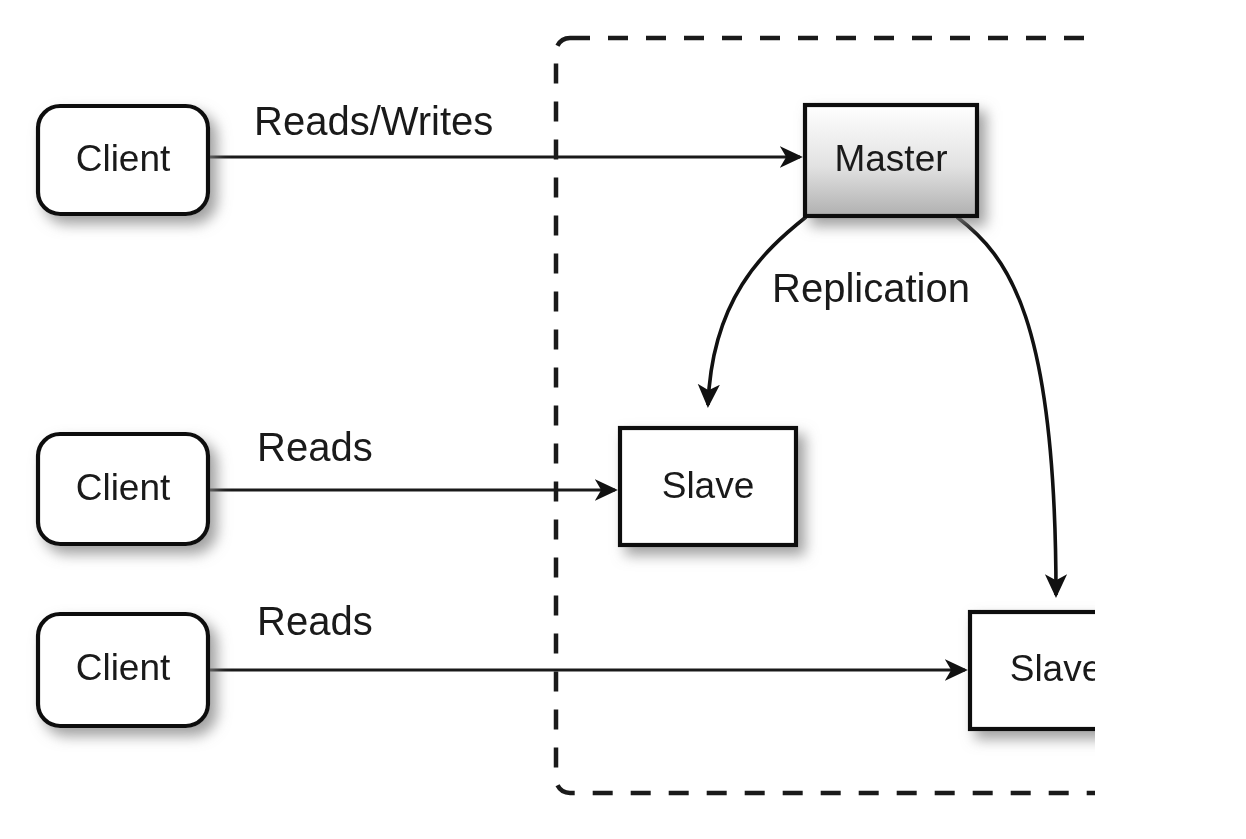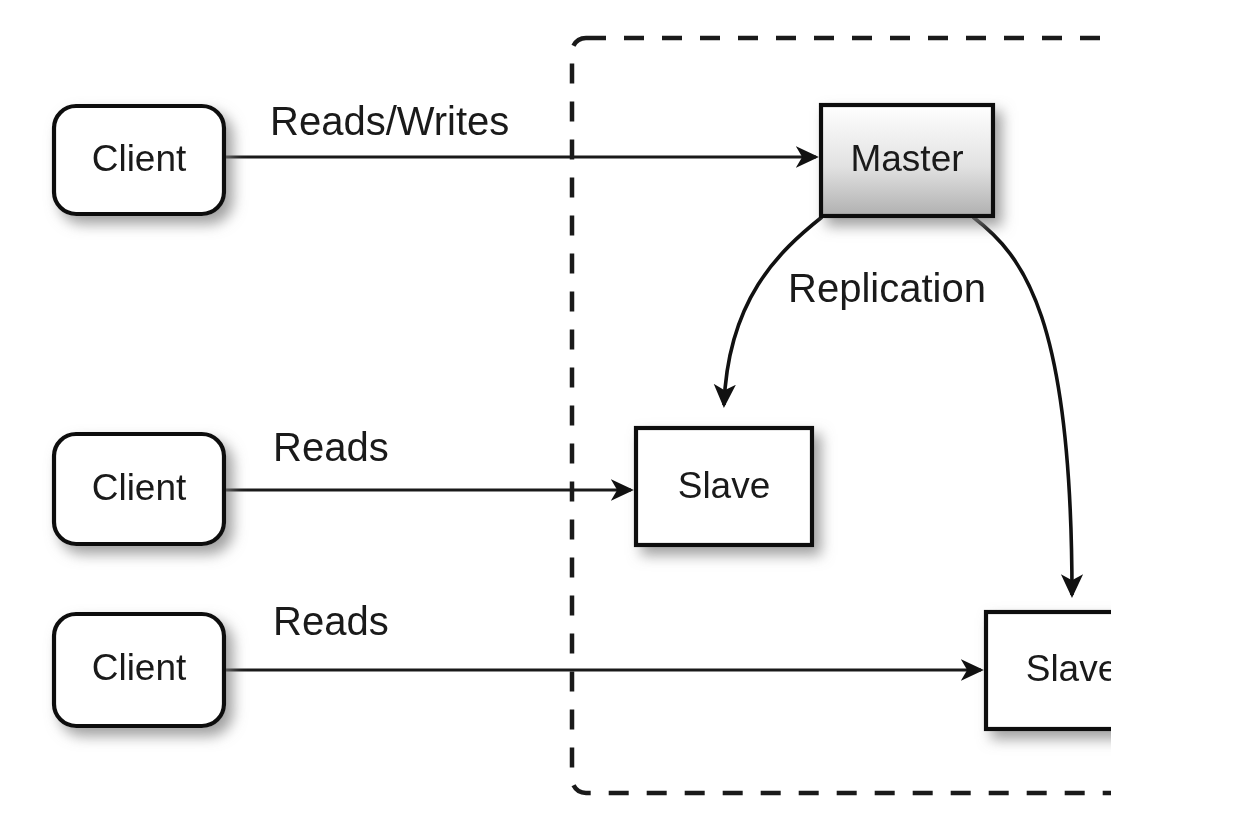--- a/index.html
+++ b/index.html
@@ -9,21 +9,20 @@
   }
   body {
     font-family: "Liberation Sans", sans-serif;
   }
   #diagram-root {
     position: relative;
     width: 1095px;
     height: 839px;
     background: #ffffff;
     overflow: hidden;
-    margin-left: 16px;
   }
   #diagram-svg {
     position: absolute;
     left: 0;
     top: 0;
     width: 1246px;
     height: 839px;
   }
   .node-label {
     font-family: "Liberation Sans", sans-serif;

